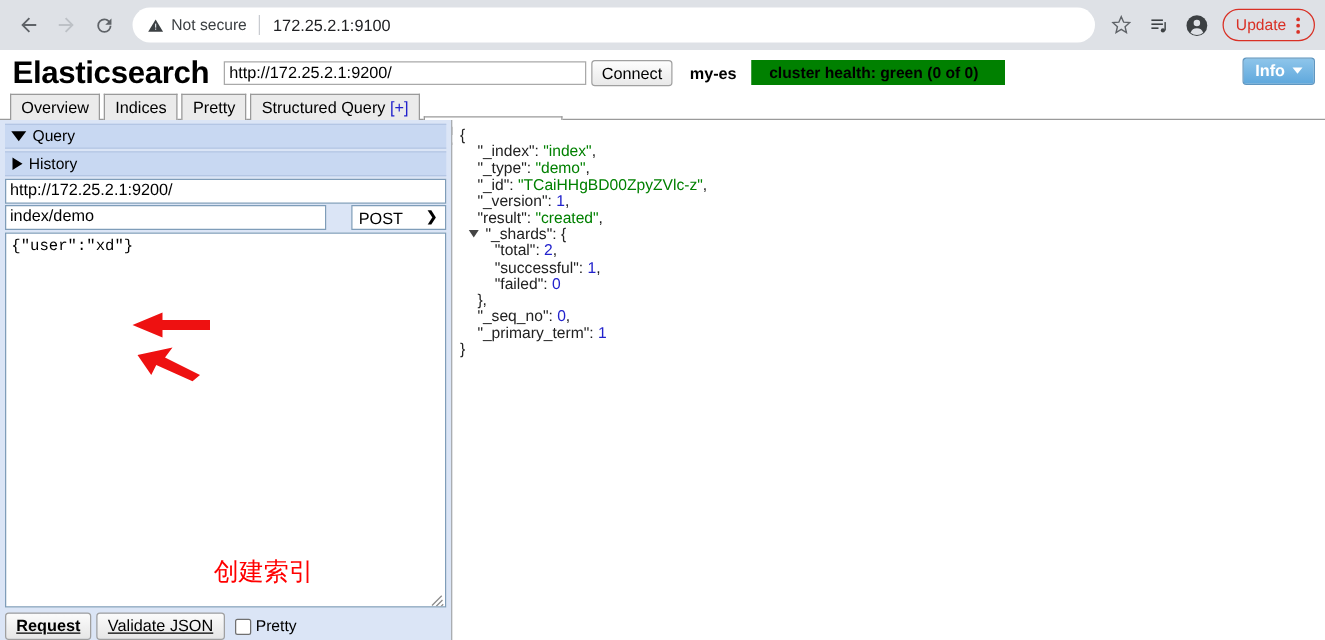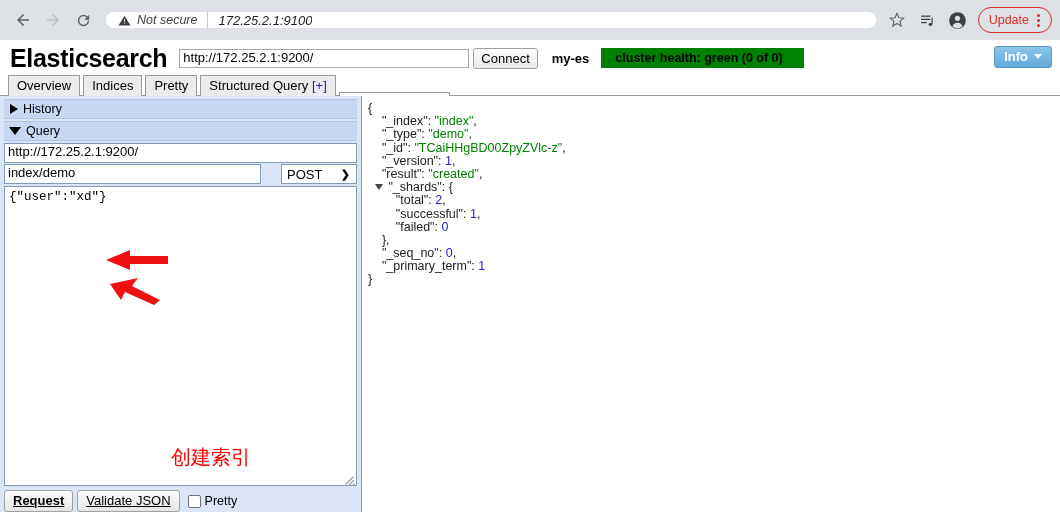--- a/index.html
+++ b/index.html
@@ -31,30 +31,29 @@
     align-items: center;
     justify-content: center;
     border-radius: 50%;
     color: #5f6368;
     flex: 0 0 auto;
   }
   .nav-btn.disabled { color: #bdc1c6; }
   .nav-btn svg { display: block; }
   .omnibox {
     flex: 1 1 auto;
-    height: 16px;
+    height: 28px;
     background: #ffffff;
     border-radius: 14px;
     margin: 0 6px 0 8px;
     display: flex;
     align-items: center;
     padding: 0 12px;
     box-sizing: border-box;
     min-width: 0;
-    font-style: italic;
   }
   .not-secure {
     display: flex;
     align-items: center;
     font-size: 12.5px;
     color: #3c4043;
     white-space: nowrap;
   }
   .warn-icon {
     margin-right: 6px;
@@ -199,21 +198,21 @@
     width: 0; height: 0;
     border-left: 4px solid transparent;
     border-right: 4px solid transparent;
     border-top: 5px solid #ffffff;
     display: block;
   }
 
   
   .tabs {
     display: flex;
-    align-items: center;
+    align-items: flex-start;
     gap: 3px;
     padding-left: 8px;
     height: 22px;
     border-bottom: 1px solid #9a9a9a;
     box-sizing: border-box;
     margin-top: 4px;
   }
   .tab {
     border: 1px solid #9a9a9a;
     border-bottom: none;
@@ -540,27 +539,27 @@
       <span>Any Request</span>
       <span class="plus">[+]</span>
     </div>
   </div>
 
   <div class="content">
 
     <div class="left-panel">
 
       <div class="section-head">
+        <span class="tri-down"></span>
+        <span>Query</span>
+      </div>
+
+      <div class="section-head">
         <span class="tri-right"></span>
         <span>History</span>
-      </div>
-
-      <div class="section-head">
-        <span class="tri-down"></span>
-        <span>Query</span>
       </div>
 
       <div class="q-url">http://172.25.2.1:9200/</div>
 
       <div class="path-row">
         <div class="q-path">index/demo</div>
         <div class="method-select">
           <span>POST</span>
           <span class="chev">❯</span>
         </div>

